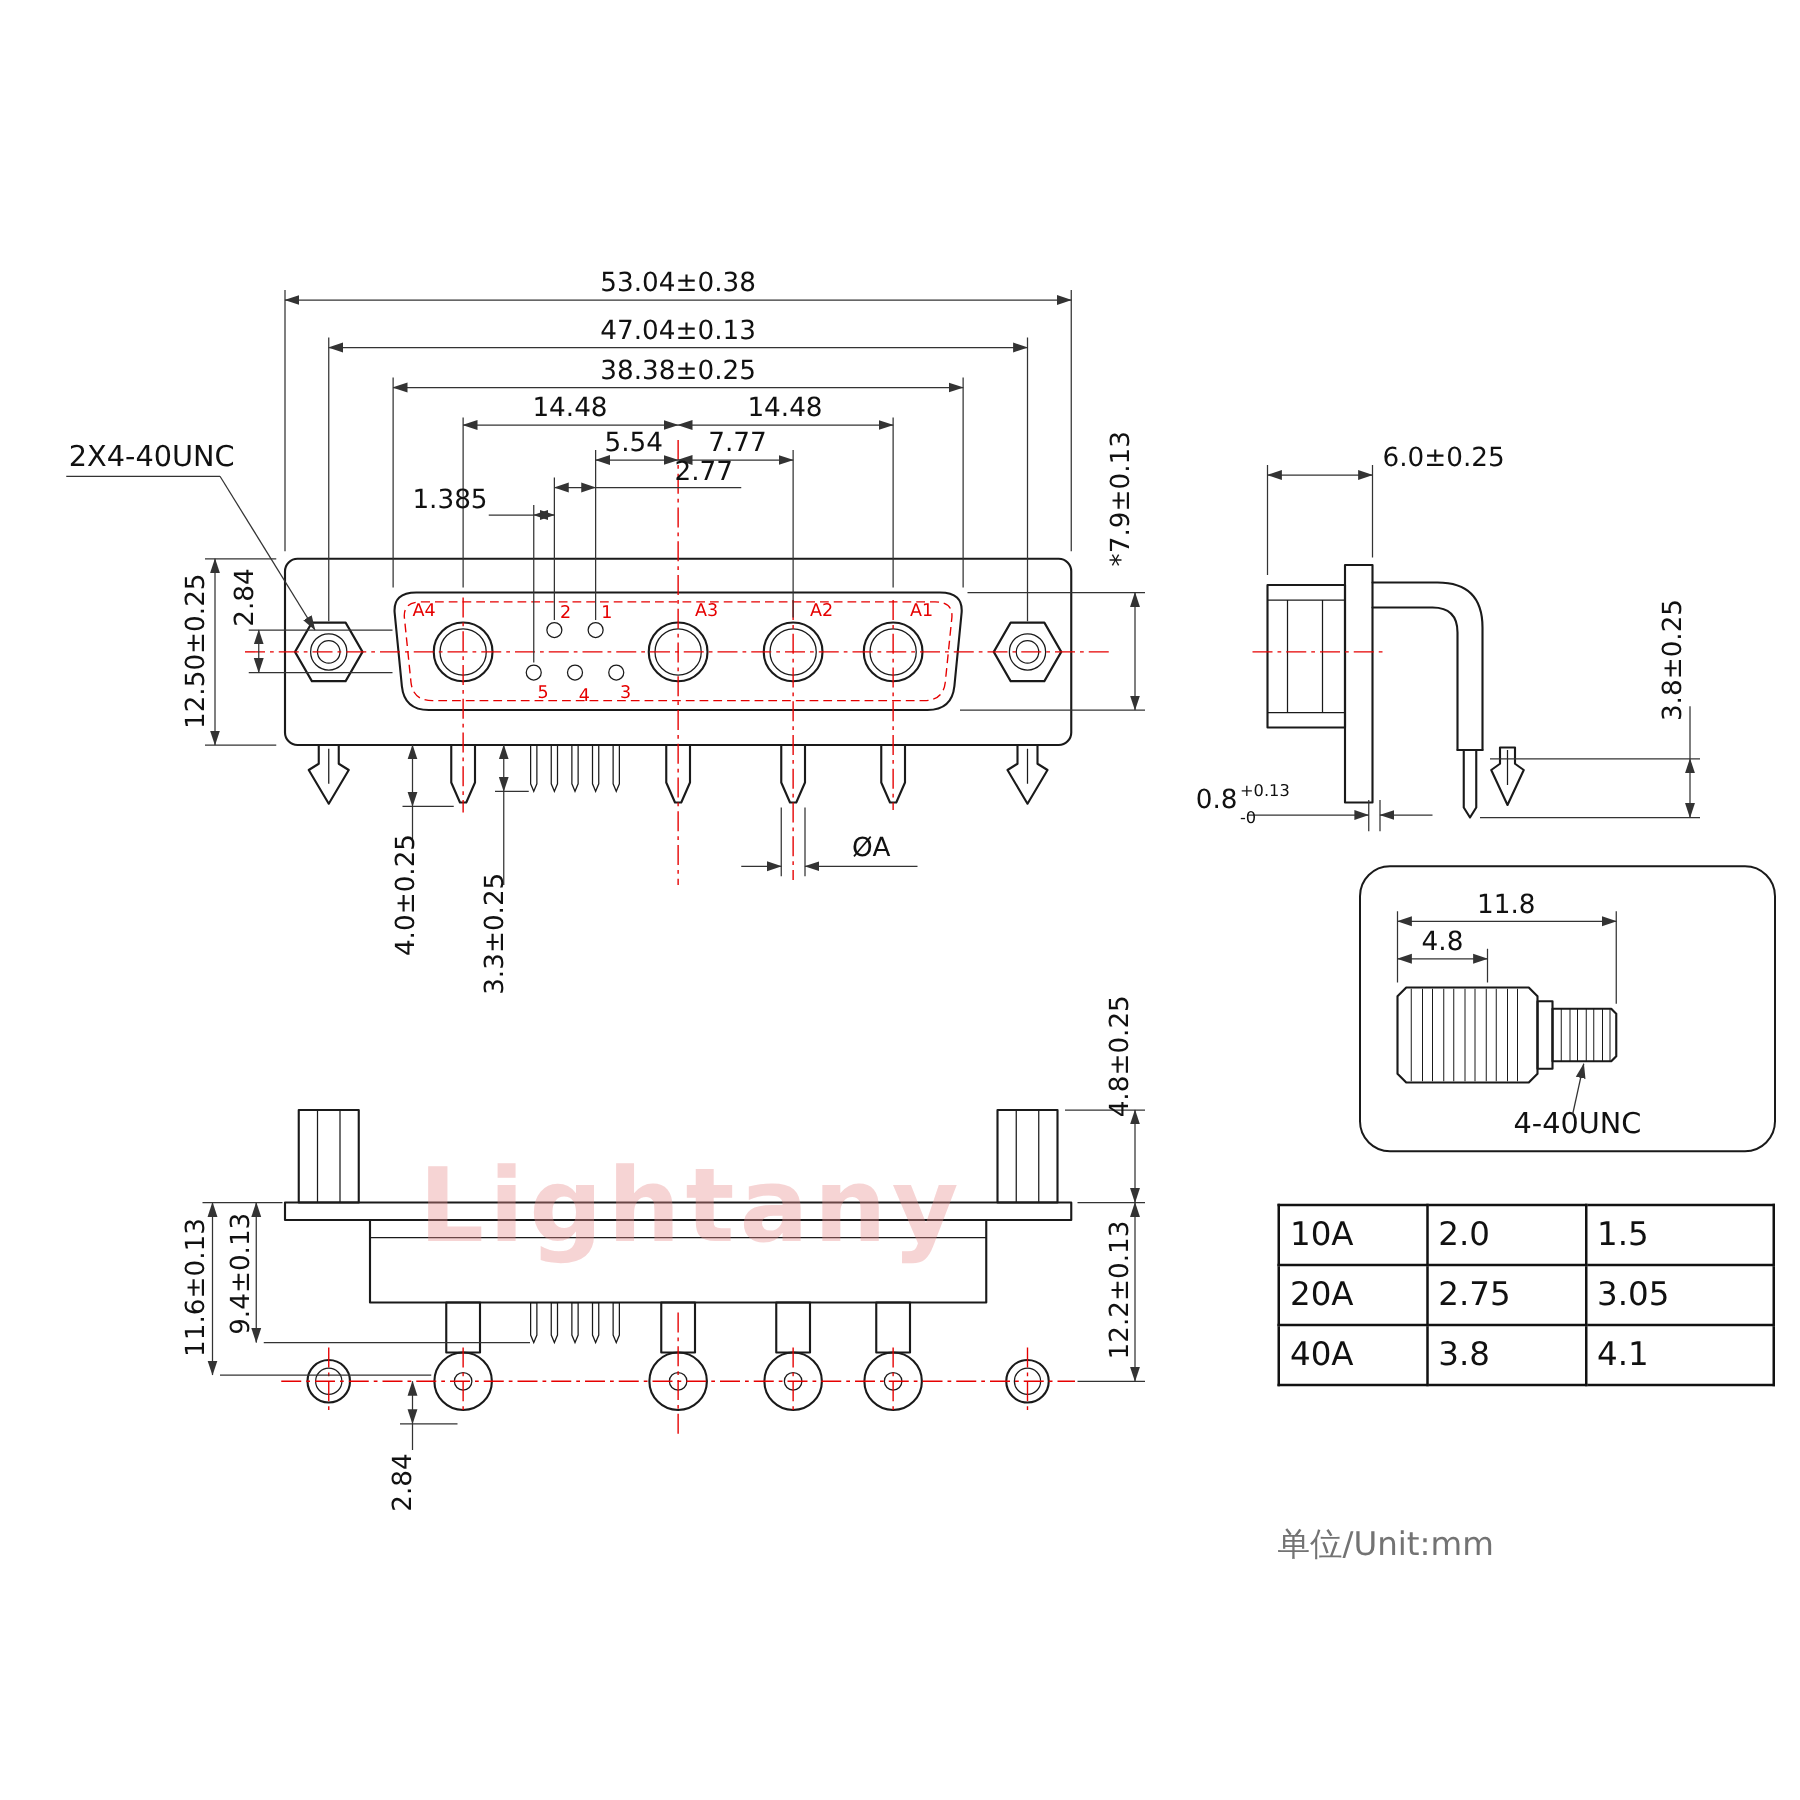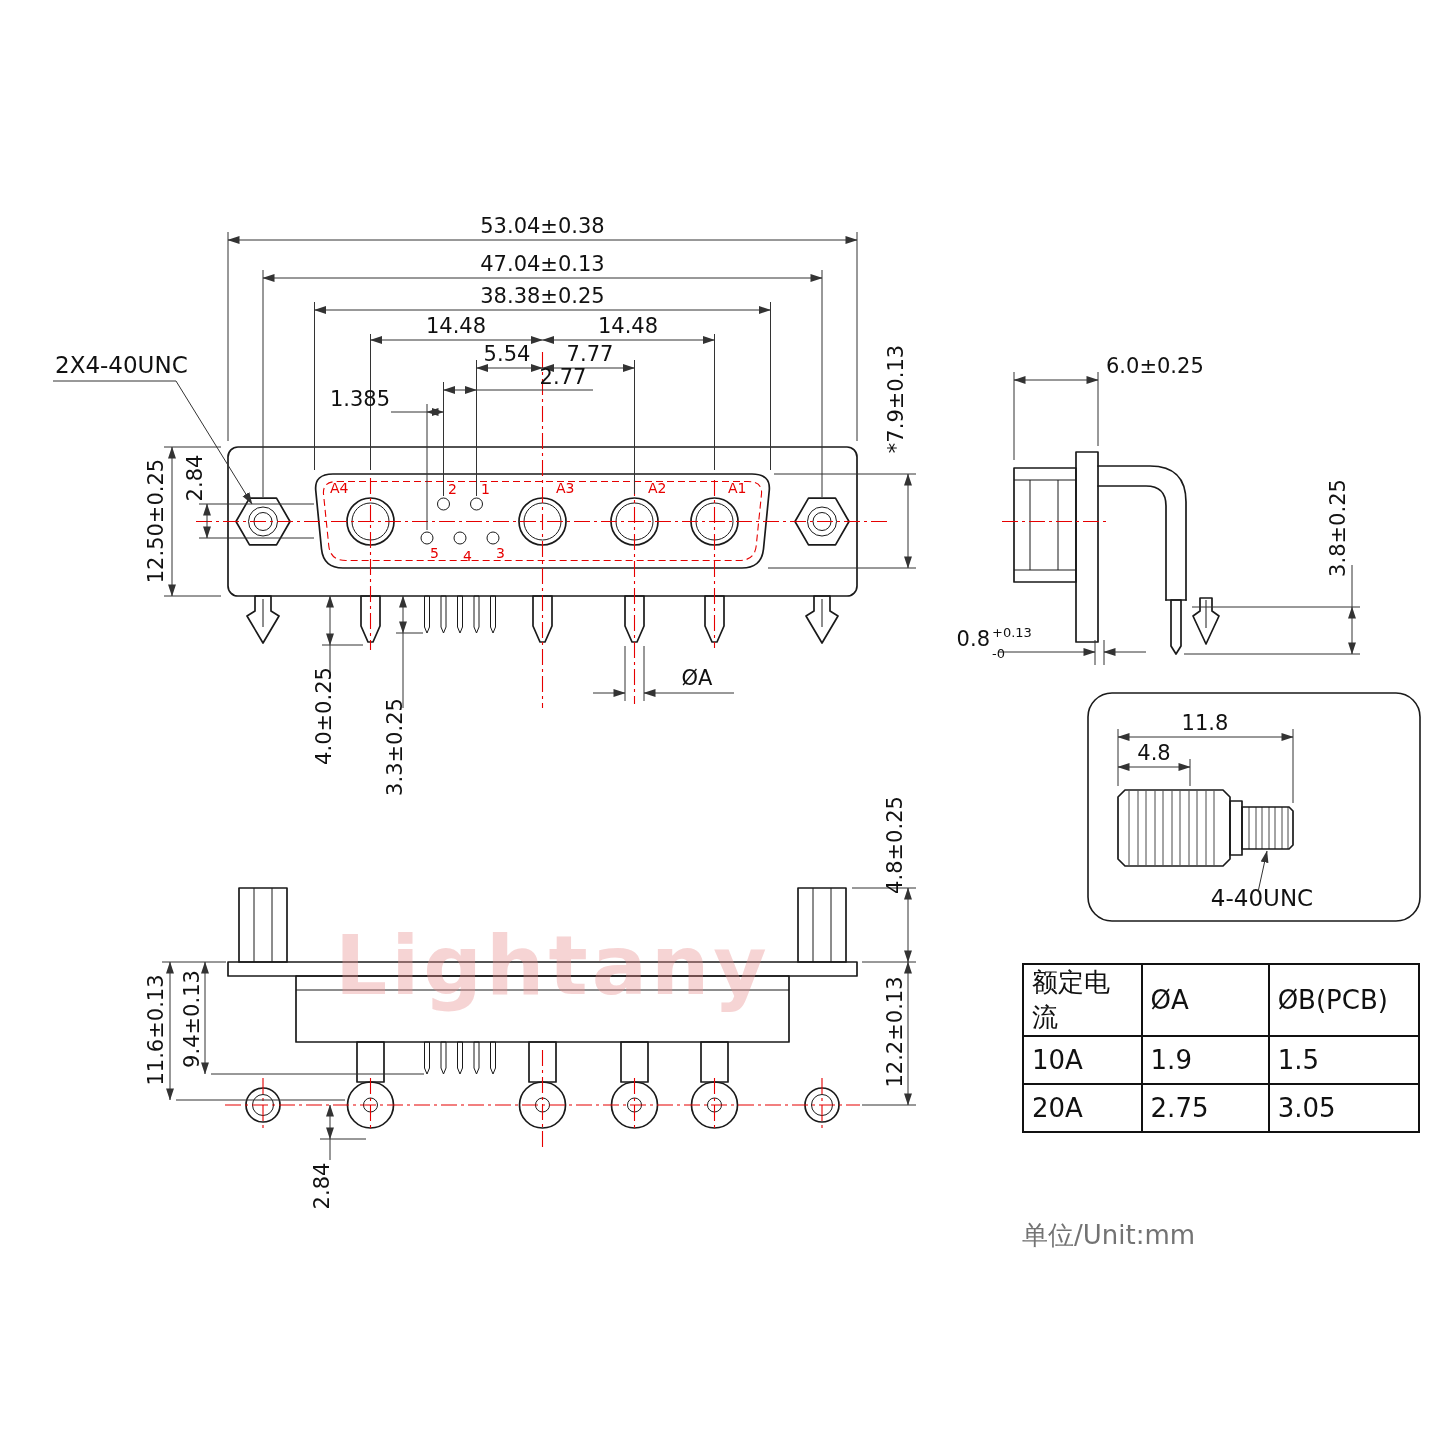--- a/index.html
+++ b/index.html
@@ -317,34 +317,34 @@
 <div class="wm" actable="false">Lightany</div>
 
 <div class="spec">
   <table>
     <colgroup>
           <col class="c1">
           <col class="c2">
           <col class="c3">
         </colgroup>
     <tbody>
-          <tr>
-      <th>额定电流</th>
-      <th>ØA</th>
-      <th>ØB(PCB)</th>
-    </tr>
     <tr>
       <td>10A</td>
-      <td>1.9</td>
+      <td>2.0</td>
       <td>1.5</td>
     </tr>
     <tr>
       <td>20A</td>
       <td>2.75</td>
       <td>3.05</td>
     </tr>
+    <tr>
+      <td>40A</td>
+      <td>3.8</td>
+      <td>4.1</td>
+    </tr>
   </tbody>
       </table>
 </div>
 
 <div class="unit">单位/Unit:mm</div>
 
 </div>
 
 </body></html>

